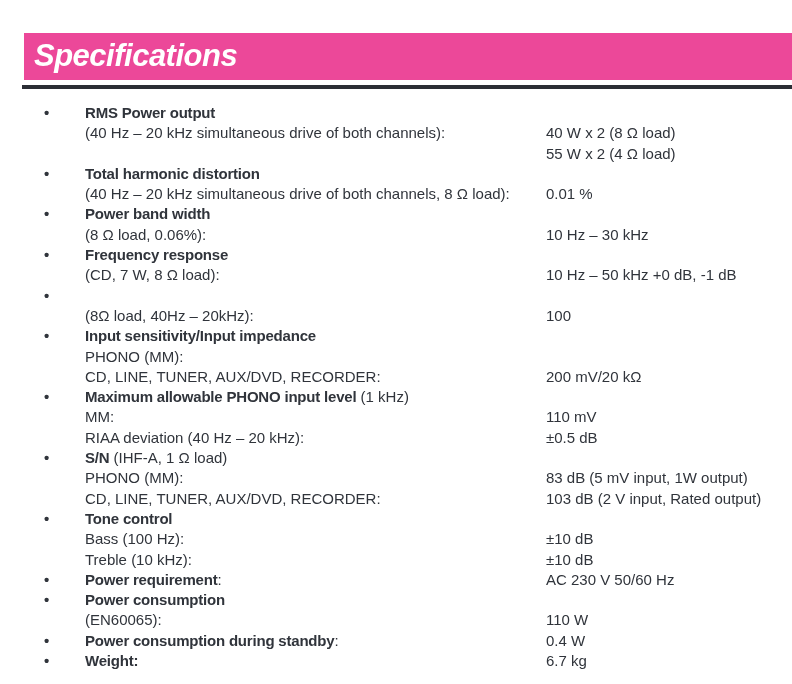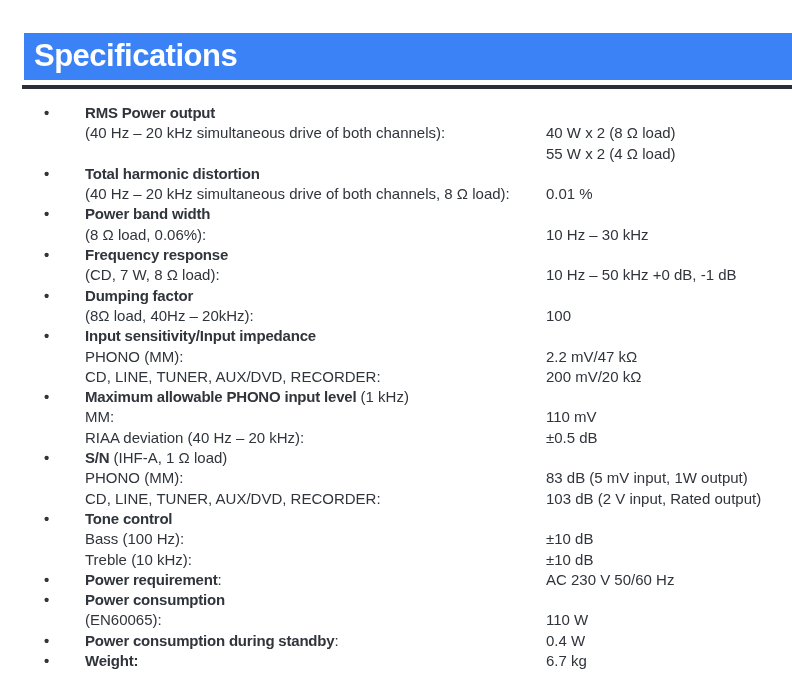--- a/index.html
+++ b/index.html
@@ -72,21 +72,21 @@
     margin-left: 32px;
   }
   .value {
     flex: 1;
   }
 </style>
 </head>
 <body>
 
 <div class="page">
-  <header class="header-bar" style="background: #3b82f6;">
+  <header class="header-bar" style="background: #ec4899; font-style: italic;">
     <h1 class="title">Specifications</h1>
   </header>
   <div class="header-rule" style="background: rgb(43, 46, 53);"></div>
   <main class="content" style="color: rgb(48, 52, 59);">
   <div class="row">
     <div class="left">
       <span class="bullet">•</span>
       <span class="label"><b>RMS Power output</b><span></span><span></span></span>
     </div>
     <div class="value"></div>
@@ -152,21 +152,20 @@
     <div class="left">
       <span class="bullet"></span>
       <span class="label"><b></b><span></span><span>(CD, 7 W, 8 Ω load):</span></span>
     </div>
     <div class="value">10 Hz – 50 kHz +0 dB, -1 dB</div>
   </div>
 
   <div class="row">
     <div class="left">
       <span class="bullet">•</span>
-      <span class="label"><b>Dumping factor</b><span></span><span></span></span>
     </div>
     <div class="value"></div>
   </div>
 
   <div class="row">
     <div class="left">
       <span class="bullet"></span>
       <span class="label"><b></b><span></span><span>(8Ω load, 40Hz – 20kHz):</span></span>
     </div>
     <div class="value">100</div>
@@ -178,21 +177,20 @@
       <span class="label"><b>Input sensitivity/Input impedance</b><span></span><span></span></span>
     </div>
     <div class="value"></div>
   </div>
 
   <div class="row">
     <div class="left">
       <span class="bullet"></span>
       <span class="label"><b></b><span></span><span>PHONO (MM):</span></span>
     </div>
-    <div class="value">2.2 mV/47 kΩ</div>
   </div>
 
   <div class="row">
     <div class="left">
       <span class="bullet"></span>
       <span class="label"><b></b><span></span><span>CD, LINE, TUNER, AUX/DVD, RECORDER:</span></span>
     </div>
     <div class="value">200 mV/20 kΩ</div>
   </div>
 

